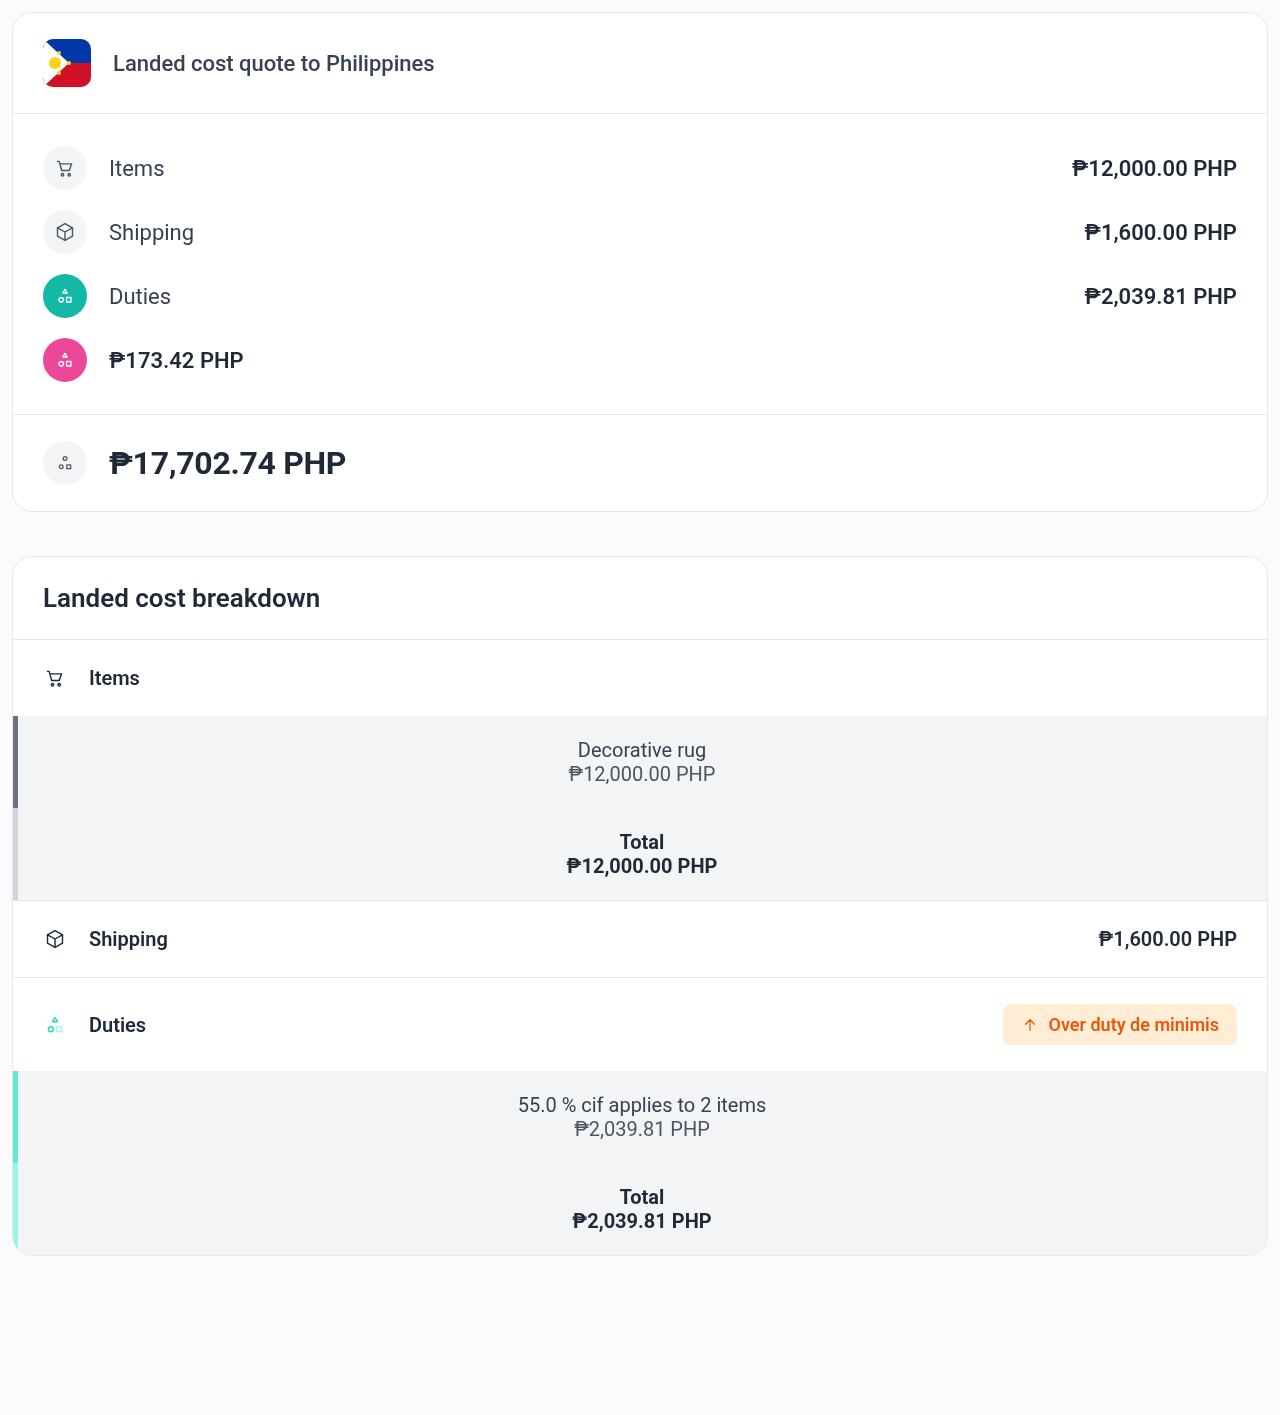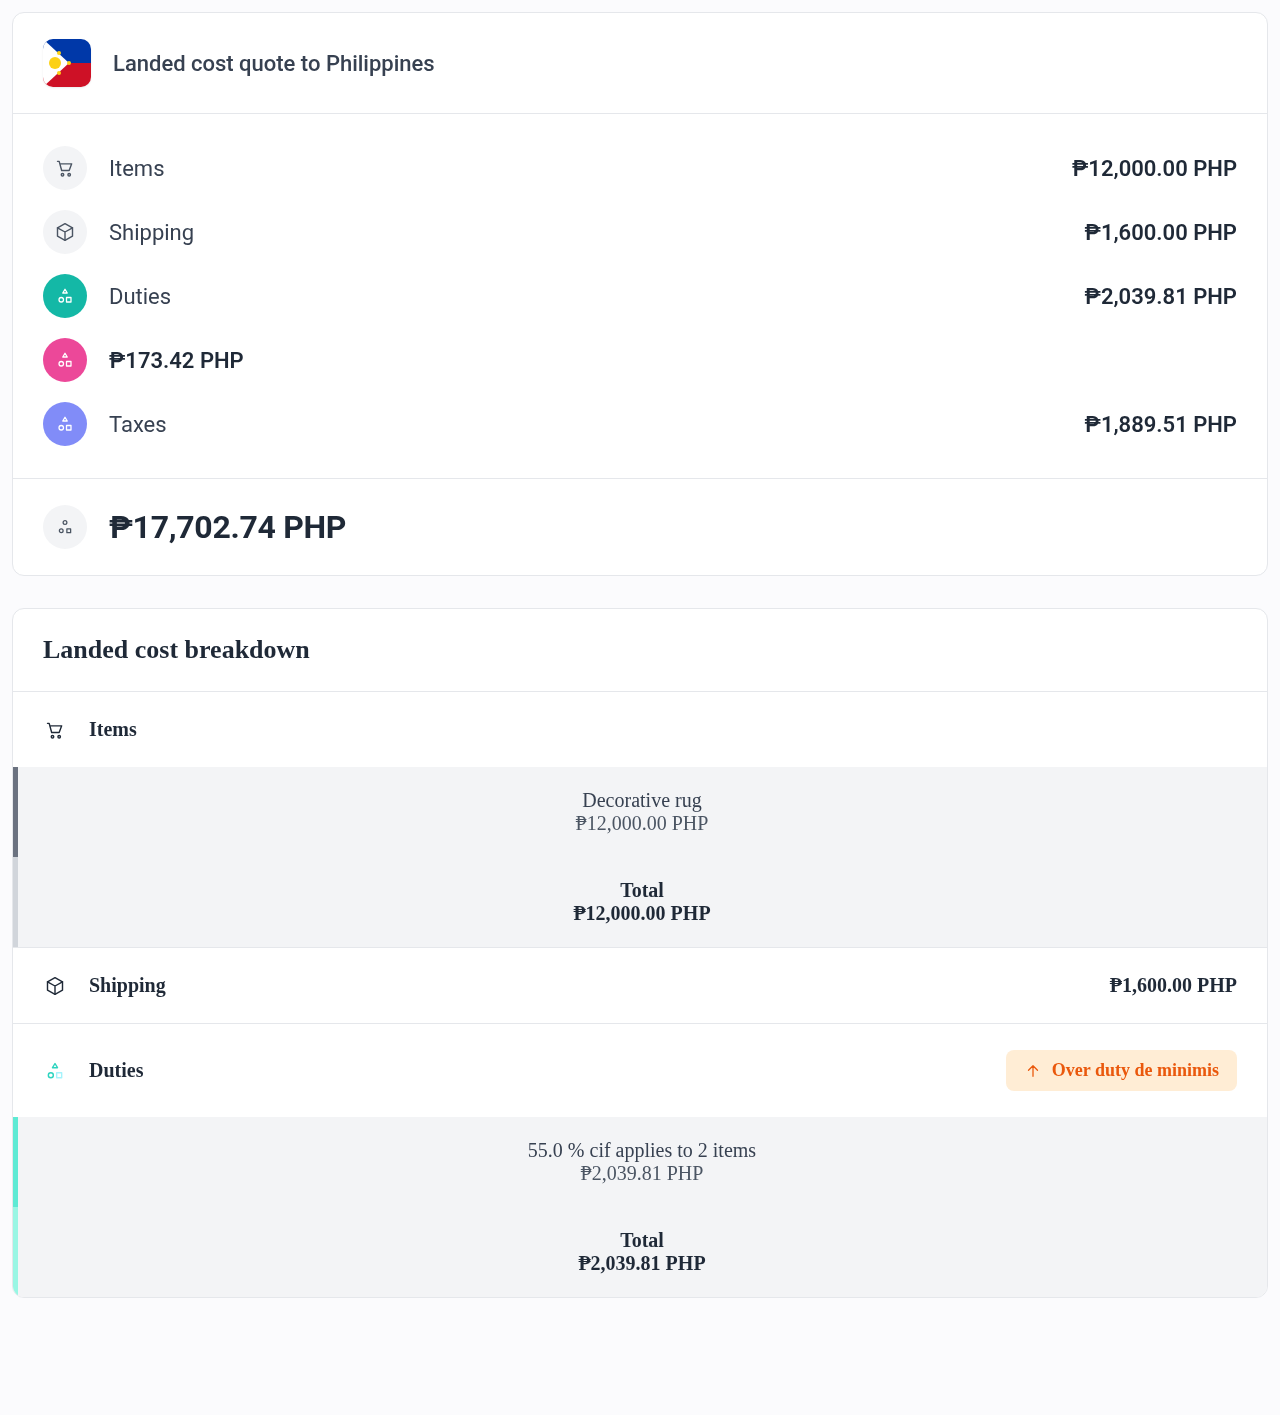--- a/index.html
+++ b/index.html
@@ -20,24 +20,24 @@
     margin: 0;
     padding: 12px;
     font-family: -apple-system, BlinkMacSystemFont, "Segoe UI", Roboto, Helvetica, Arial, sans-serif;
     color: var(--text);
     background: #fbfbfd;
     width: 1280px;
   }
   .card {
     background: var(--bg);
     border: 1px solid var(--border);
-    border-radius: 12px;
+    border-radius: 20px;
     overflow: hidden;
   }
-  .card + .card { margin-top: 32px; font-family: Liberation Serif, serif; }
+  .card + .card { margin-top: 44px; }
 
   
   .card-header {
     padding: 26px 30px;
     border-bottom: 1px solid var(--border);
     display: flex;
     align-items: center;
     gap: 22px;
   }
   .flag {
@@ -189,31 +189,20 @@
       <div class="circle c-pink">
         <svg class="ic ic-sm" viewBox="0 0 24 24">
             <path d="M12 3l3 5h-6z"></path>
             <circle cx="7" cy="17" r="3"></circle>
             <rect x="14" y="14" width="6" height="6"></rect>
           </svg>
       </div>
       <div class="value">₱173.42 PHP</div>
     </div>
 
-    <div class="row">
-      <div class="circle c-indigo">
-        <svg class="ic ic-sm" viewBox="0 0 24 24">
-            <path d="M12 3l3 5h-6z"></path>
-            <circle cx="7" cy="17" r="3"></circle>
-            <rect x="14" y="14" width="6" height="6"></rect>
-          </svg>
-      </div>
-      <div class="label">Taxes</div>
-      <div class="value">₱1,889.51 PHP</div>
-    </div>
 
   </div>
 
   <div class="total-section">
     <div class="row">
       <div class="circle c-grey">
         <svg class="ic ic-sm" viewBox="0 0 24 24">
             <circle cx="12" cy="6" r="2.5"></circle>
             <circle cx="7" cy="17" r="2.5"></circle>
             <rect x="14.5" y="14.5" width="5" height="5"></rect>

